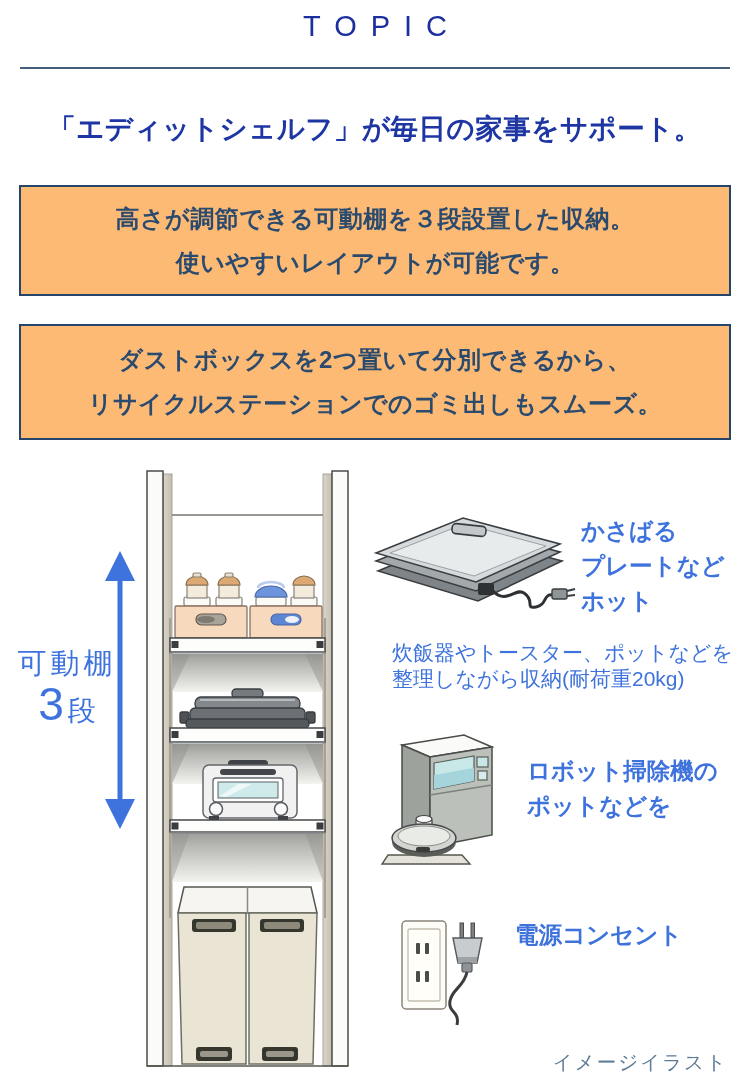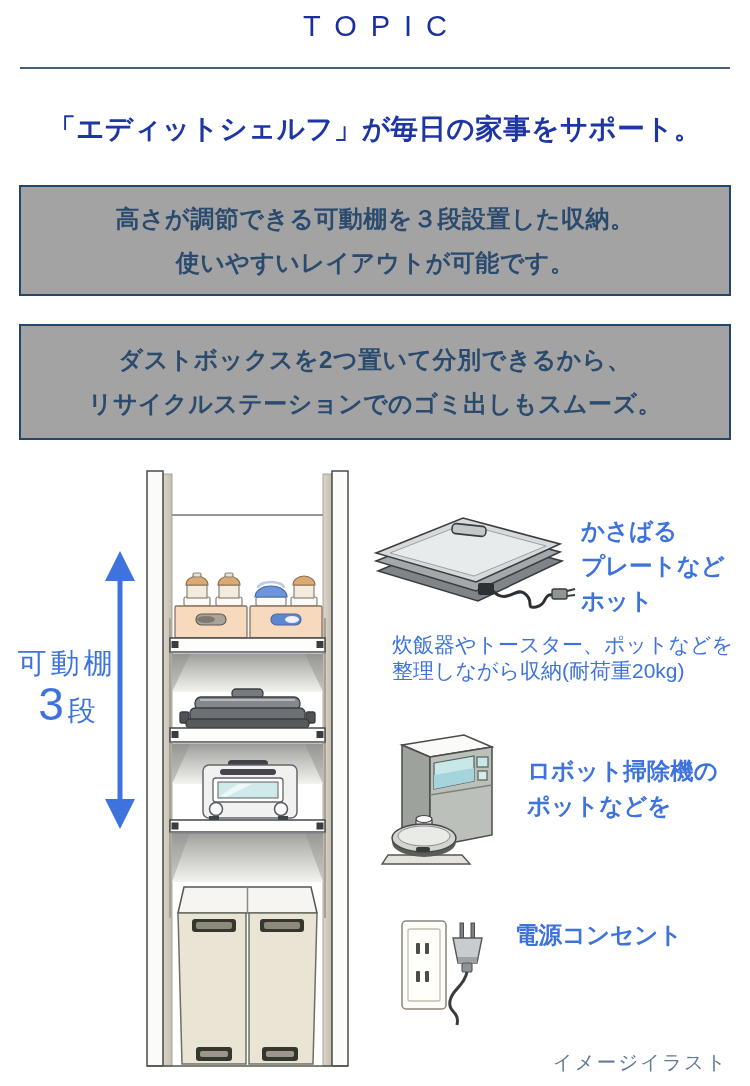--- a/index.html
+++ b/index.html
@@ -18,21 +18,21 @@
   }
   .rule{height:0;border-top:2px solid #44607c;margin:24px 20px 0 20px;}
   .heading{
     margin:40px 10px 0 10px;text-align:center;
     font-size:27.5px;font-weight:700;line-height:40px;color:#1d36a4;
     letter-spacing:0.5px;
   }
 
   
   .info-box{
-    margin:0 19px;background:#a3a3a3;border:2px solid #24466a;
+    margin:0 19px;background:#fdba74;border:2px solid #24466a;
     height:107px;display:flex;flex-direction:column;justify-content:center;
     align-items:center;box-sizing:content-box;
   }
   .info-box.first{margin-top:36px;}
   .info-box.second{margin-top:28px;height:112px;}
   .info-line{
     color:#2a4a6e;font-size:24px;font-weight:700;line-height:44px;
     letter-spacing:0.5px;text-align:center;white-space:nowrap;
   }
 
@@ -236,21 +236,21 @@
       <path d="M127,82 C140,96 150,78 158,84 C170,92 158,100 170,98 C182,96 176,84 188,86" fill="none" stroke="#2e3134" stroke-width="3"></path>
       <rect x="186" y="80" width="15" height="10" rx="2" fill="#8f9496" stroke="#3a3d40" stroke-width="1.4"></rect>
       <line x1="201" y1="82" x2="209" y2="80" stroke="#3a3d40" stroke-width="2"></line>
       <line x1="201" y1="87" x2="209" y2="86" stroke="#3a3d40" stroke-width="2"></line>
     </svg>
     <div class="abs" style="left:581px;top:53px;">
       <div class="f-title">かさばる</div>
       <div class="f-title">プレートなど</div>
       <div class="f-title">ホット</div>
     </div>
-    <div class="abs" style="left:392px;top:171px;">
+    <div class="abs" style="left:392px;top:179px;">
       <div class="f-caption">炊飯器やトースター、ポットなどを</div>
       <div class="f-caption">整理しながら収納(耐荷重20kg)</div>
     </div>
 
     <svg class="abs" style="left:378px;top:266px;" width="132" height="148" viewBox="0 0 132 148">
       <polygon points="10,128 84,128 92,137 4,137" fill="#e4e2da" stroke="#55574e" stroke-width="1.4"></polygon>
       <polygon points="24,18 86,8 114,20 52,30" fill="#fafaf8" stroke="#4a4c48" stroke-width="1.5"></polygon>
       <polygon points="24,18 52,30 52,120 24,108" fill="#9ea29c" stroke="#4a4c48" stroke-width="1.5"></polygon>
       <polygon points="52,30 114,20 114,108 52,120" fill="#bcc0ba" stroke="#4a4c48" stroke-width="1.5"></polygon>
       <polygon points="56,36 96,29 96,54 56,62" fill="#c8e8e8" stroke="#5a5e58" stroke-width="1.2"></polygon>

